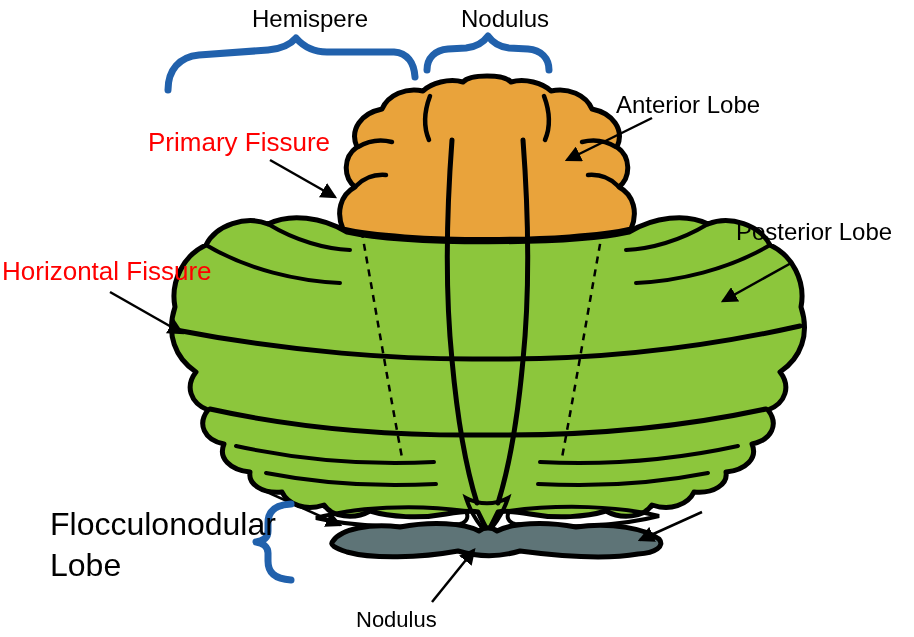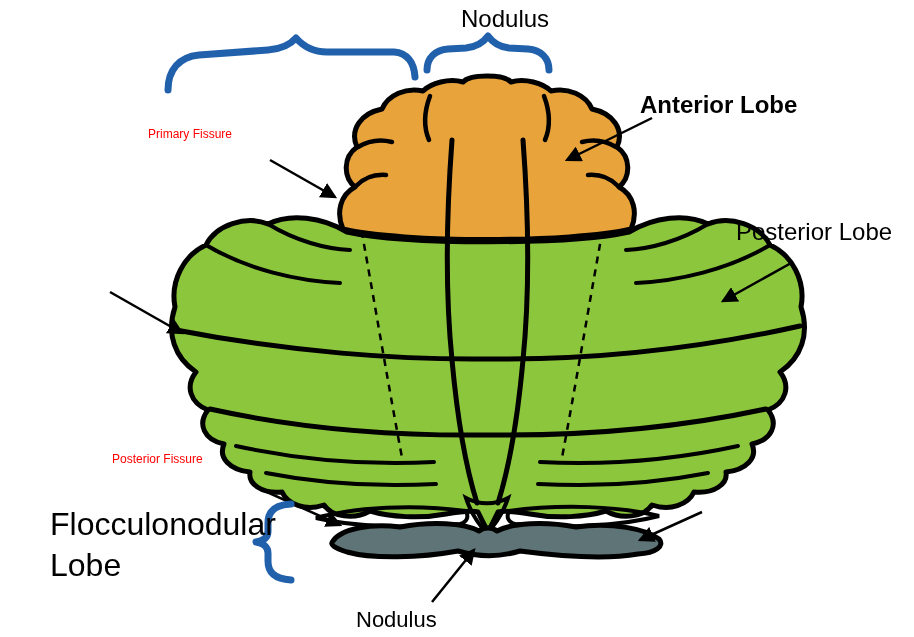--- a/index.html
+++ b/index.html
@@ -15,21 +15,21 @@
 
   .label {
     position: absolute;
     color: var(--label-text, #000);
     white-space: nowrap;
     line-height: 1.15;
   }
   .fissure-label { color: var(--fissure-text, #f00); }
   .lbl-24 { font-size: 24px; }
   .lbl-22 { font-size: 22px; }
-  .lbl-20 { font-size: 12px; }
+  .lbl-20 { font-size: 26px; }
   .lbl-flocc {
     font-size: 32px;
     width: 215px;
     white-space: normal;
     line-height: 1.28;
   }
 
   
   .fill-anterior  { fill: var(--anterior-lobe); }
   .fill-posterior { fill: var(--posterior-lobe); }
@@ -152,20 +152,21 @@
     <path class="brace" d="M 427 70 C 427 58, 435 50, 448 49 L 466 48
          C 476 47, 483 43, 488 36
          C 493 43, 499 47, 509 48 L 528 49
          C 541 50, 549 58, 549 70"></path>
     <path class="brace" d="M 291 504 C 273 505, 268 513, 268 523 L 268 531
          C 268 538, 263 541, 256 542
          C 263 543, 268 547, 268 553 L 268 561
          C 268 571, 273 579, 291 580"></path>
   </svg>
 
+  <div class="label lbl-24" style="left:252px; top:5px;">Hemispere</div>
   <div class="label lbl-24" style="left:461px; top:5px;">Nodulus</div>
-  <div class="label lbl-24" style="left:640px; top:91px;font-weight:bold;">Anterior Lobe</div>
+  <div class="label lbl-24" style="left:616px; top:91px;">Anterior Lobe</div>
   <div class="label lbl-20 fissure-label" style="left:148px; top:128px;">Primary Fissure</div>
   <div class="label lbl-24" style="left:736px; top:218px;">Posterior Lobe</div>
-  <div class="label lbl-20 fissure-label" style="left:112px; top:453px;">Posterior Fissure</div>
+  <div class="label lbl-20 fissure-label" style="left:2px; top:257px;">Horizontal Fissure</div>
   <div class="label lbl-flocc" style="left:50px; top:504px;">Flocculonodular Lobe</div>
   <div class="label lbl-22" style="left:356px; top:607px;">Nodulus</div>
 </div>
 
 </body></html>

